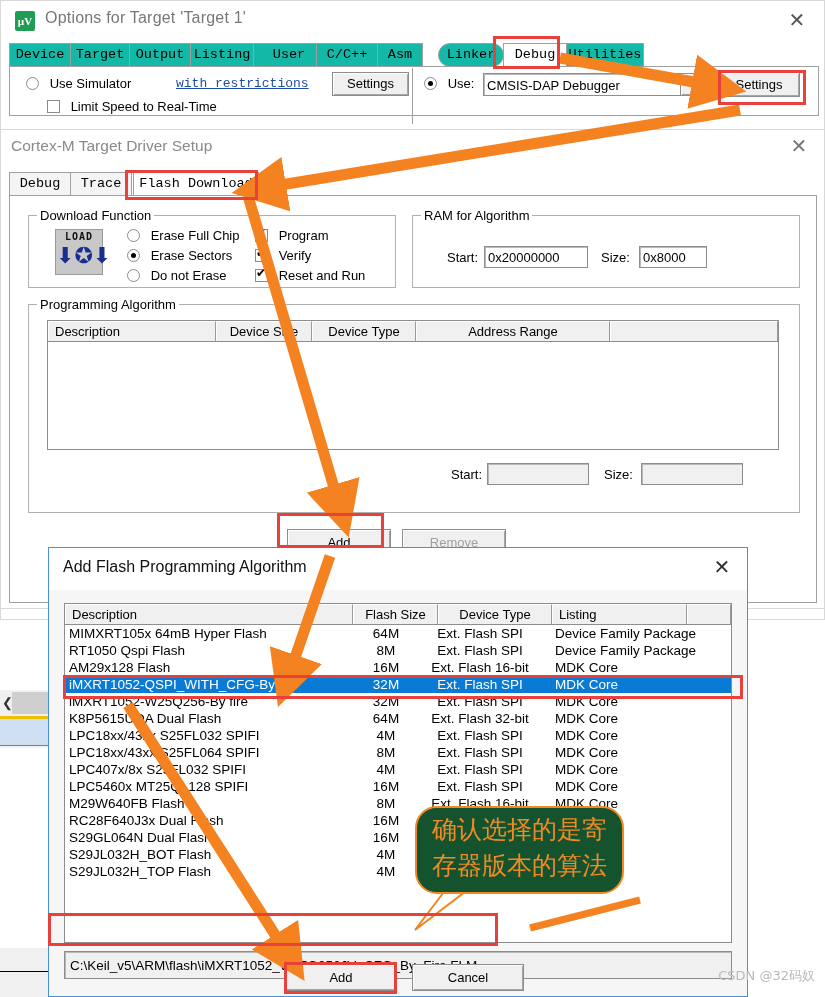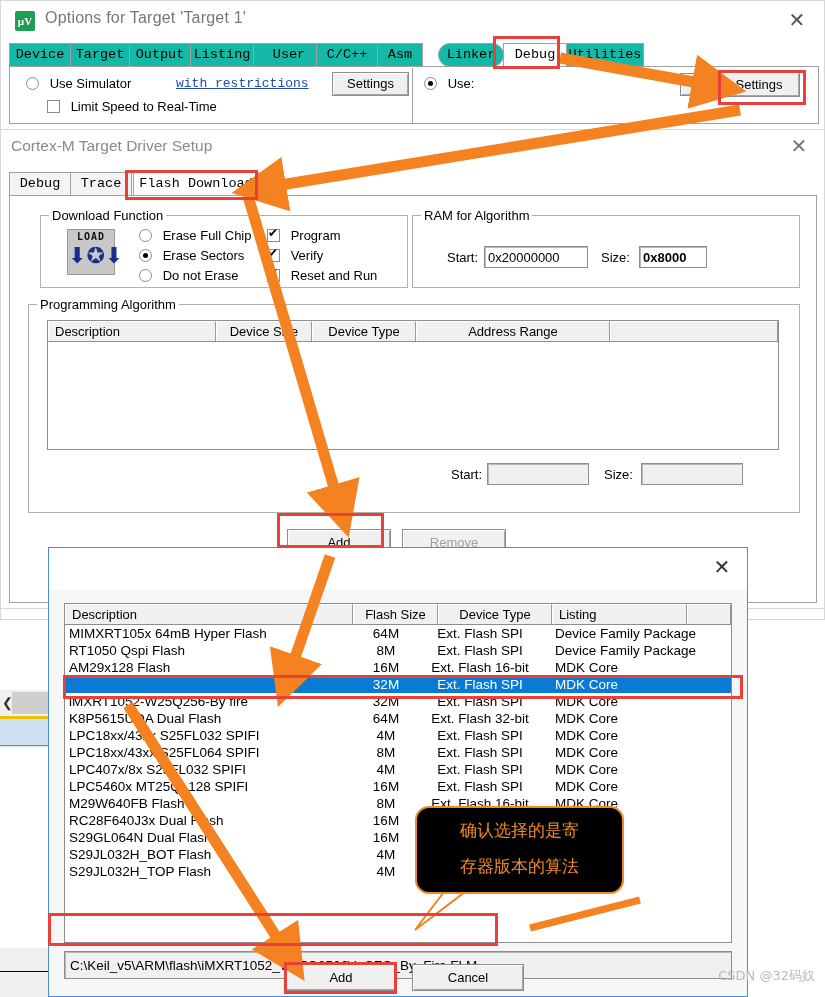--- a/index.html
+++ b/index.html
@@ -30,21 +30,21 @@
   #options-title .ttl{position:absolute;left:44px;top:8px;font-size:16px;color:#777;letter-spacing:.2px;}
   #options-title .x{position:absolute;right:14px;top:7px;width:26px;height:26px;color:#555;font-size:20px;text-align:center;line-height:24px;font-family:"DejaVu Sans",sans-serif;}
 
   
   #opt-tabs{position:absolute;left:8px;top:42px;width:810px;height:24px;font-family:"Liberation Mono","DejaVu Sans Mono",monospace;font-size:13.5px;}
   #opt-tabs .tab{position:absolute;top:0;height:24px;background:#14b8a6;border:1px solid #a0a0a0;box-sizing:border-box;
       line-height:22px;text-align:center;color:#000;}
   #opt-tabs .tab.active{background:#ffffff;border-bottom:1px solid #ffffff;}
 
   
-  #opt-body{position:absolute;left:8px;top:65px;width:810px;height:58px;border:1px solid #a0a0a0;box-sizing:border-box;background:#ffffff;}
+  #opt-body{position:absolute;left:8px;top:65px;width:810px;height:50px;border:1px solid #a0a0a0;box-sizing:border-box;background:#ffffff;}
   #opt-divider{position:absolute;left:410px;top:66px;width:1px;height:56px;background:#a0a0a0;}
 
   .radio{display:inline-block;width:13px;height:13px;border-radius:50%;border:1px solid #8b8b8b;background:#fff;box-sizing:border-box;vertical-align:-2px;position:relative;}
   .radio.on::after{content:"";position:absolute;left:3px;top:3px;width:5px;height:5px;border-radius:50%;background:#000;}
   .cbox{display:inline-block;width:13px;height:13px;border:1px solid #8b8b8b;background:#fff;box-sizing:border-box;vertical-align:-2px;position:relative;}
   .cbox.on::after{content:"\2714";position:absolute;left:0px;top:-4px;font-size:12px;color:#000;font-family:"DejaVu Sans",sans-serif;}
 
   .btn{background:#f0f0f0;border:1px solid #8d8d8d;box-sizing:border-box;text-align:center;color:#000;font-size:13px;
        box-shadow:inset 1px 1px 0 #fdfdfd, inset -1px -1px 0 #a6a6a6;}
   .btn.disabled{color:#a0a0a0;}
@@ -84,22 +84,22 @@
   .af-row.sel{background:#0a7bd4;color:#fff;}
   .af-c-desc{position:absolute;left:4px;}
   .af-c-size{position:absolute;left:292px;width:58px;text-align:center;}
   .af-c-type{position:absolute;left:360px;width:110px;text-align:center;}
   .af-c-orig{position:absolute;left:490px;}
 
   
   #overlay{position:absolute;left:0;top:0;width:825px;height:997px;pointer-events:none;}
   .redbox{position:absolute;border:3px solid #e8403a;box-sizing:border-box;}
 
-  .callout{position:absolute;left:415px;top:806px;width:205px;height:80px;border:2px solid #f08a25;border-radius:14px;
-     background:#000000;color:#f08a25;font-size:17px;line-height:36px;text-align:center;padding-top:4px;
+  .callout{position:absolute;left:415px;top:806px;width:205px;height:80px;border:2px solid #f08a25;border-radius:22px;
+     background:#14532d;color:#f08a25;font-size:25px;line-height:36px;text-align:center;padding-top:4px;
      font-family:"DejaVu Sans",sans-serif;}
   #csdn{position:absolute;right:10px;bottom:12px;color:#b9b9b9;font-size:13px;font-family:"DejaVu Sans",sans-serif;}
 </style>
 </head>
 <body>
 
 <div id="bg-ide">
   <div class="bg-tabrow"></div>
   <div class="bg-chev">❮</div>
   <div class="bg-tab"></div>
@@ -143,20 +143,23 @@
     <div class="btn" style="position:absolute;left:322px;top:5px;width:77px;height:24px;line-height:22px;">Settings</div>
     <div style="position:absolute;left:16px;top:32px;padding-left:21px;">
       <span class="cbox"></span>
       <span style="margin-left:7px;">Limit Speed to Real-Time</span>
     </div>
 
     <div style="position:absolute;left:414px;top:9px;">
       <span class="radio on"></span>
       <span style="margin-left:7px;">Use:</span>
     </div>
+    <div class="txtin" style="position:absolute;left:473px;top:6px;width:218px;height:23px;line-height:21px;">
+      <span>CMSIS-DAP Debugger</span>
+    </div>
     <div class="btn" style="position:absolute;left:670px;top:6px;width:22px;height:23px;line-height:21px;font-size:9px;">▼</div>
     <div class="btn" style="position:absolute;left:708px;top:5px;width:82px;height:25px;line-height:23px;">Settings</div>
   </div>
 
   <div class="btn" style="position:absolute;left:718px;top:574px;width:84px;height:27px;line-height:25px;font-family:'Liberation Mono','DejaVu Sans Mono',monospace;text-align:left;padding-left:6px;">elp</div>
   <div class="btn" style="position:absolute;left:718px;top:548px;width:84px;height:22px;"></div>
 </div>
 
 <div id="cortex-window">
 
@@ -166,21 +169,21 @@
   </div>
 
   <div id="cx-tabs">
     <div class="tab" style="left:0px;width:62px;">Debug</div>
     <div class="tab" style="left:61px;width:62px;">Trace</div>
     <div class="tab active" style="left:124px;width:126px;">Flash Download</div>
   </div>
 
   <div id="cx-panel">
 
-    <div class="groupbox" style="left:30px;top:19px;width:368px;height:73px;">
+    <div class="groupbox" style="left:18px;top:19px;width:368px;height:73px;">
       <span class="grouplabel">Download Function</span>
 
       <div style="position:absolute;left:26px;top:13px;width:46px;height:44px;background:#c8c8c8;border:1px solid #9a9a9a;
                   text-align:center;">
         <div style="font-size:10px;font-weight:bold;letter-spacing:1px;line-height:14px;color:#111;font-family:'DejaVu Sans Mono',monospace;">LOAD</div>
         <div style="font-size:22px;line-height:24px;color:#1b2d8f;">⬇✪⬇</div>
       </div>
 
       <div style="position:absolute;left:98px;top:12px;">
         <span class="radio"></span>
@@ -209,21 +212,21 @@
       </div>
     </div>
 
     <div class="groupbox" style="left:402px;top:19px;width:388px;height:73px;">
       <span class="grouplabel">RAM for Algorithm</span>
       <span style="position:absolute;left:34px;top:34px;">Start:</span>
       <div class="txtin" style="position:absolute;left:71px;top:30px;width:104px;height:22px;line-height:20px;">
         <span>0x20000000</span>
       </div>
       <span style="position:absolute;left:188px;top:34px;">Size:</span>
-      <div class="txtin" style="position:absolute;left:226px;top:30px;width:68px;height:22px;line-height:20px;font-weight:bold;">
+      <div class="txtin" style="position:absolute;left:226px;top:30px;width:68px;height:22px;line-height:20px;">
         <span>0x8000</span>
       </div>
     </div>
 
     <div class="groupbox" style="left:18px;top:108px;width:772px;height:209px;">
       <span class="grouplabel">Programming Algorithm</span>
 
       <div style="position:absolute;left:18px;top:15px;width:732px;height:130px;background:#fff;border:1px solid #8d8d8d;box-sizing:border-box;">
         <div class="lv-head" style="width:730px;">
           <div class="lv-col" style="left:0px;width:168px;padding-left:6px;">Description</div>
@@ -245,20 +248,21 @@
     </div>
 
     <div class="btn" style="position:absolute;left:277px;top:333px;width:104px;height:27px;line-height:25px;">Add</div>
     <div class="btn disabled" style="position:absolute;left:392px;top:333px;width:104px;height:27px;line-height:25px;">Remove</div>
   </div>
 </div>
 
 <div id="addflash">
 
   <div id="af-title">
+    <div class="ttl">Add Flash Programming Algorithm</div>
     <div class="x">✕</div>
   </div>
 
   <div id="af-list">
     <div class="lv-head" style="width:666px;">
       <div class="lv-col" style="left:0px;width:288px;padding-left:6px;">Description</div>
       <div class="lv-col" style="left:288px;width:85px;text-align:center;">Flash Size</div>
       <div class="lv-col" style="left:373px;width:114px;text-align:center;">Device Type</div>
       <div class="lv-col" style="left:487px;width:135px;padding-left:6px;">Listing</div>
       <div class="lv-col" style="left:622px;width:44px;"></div>
@@ -278,20 +282,21 @@
           <span class="af-c-type">Ext. Flash SPI</span>
           <span class="af-c-orig">Device Family Package</span>
         </div>
         <div class="af-row">
           <span class="af-c-desc">AM29x128 Flash</span>
           <span class="af-c-size">16M</span>
           <span class="af-c-type">Ext. Flash 16-bit</span>
           <span class="af-c-orig">MDK Core</span>
         </div>
         <div class="af-row sel">
+          <span class="af-c-desc">iMXRT1052-QSPI_WITH_CFG-By fire</span>
           <span class="af-c-size">32M</span>
           <span class="af-c-type">Ext. Flash SPI</span>
           <span class="af-c-orig">MDK Core</span>
         </div>
         <div class="af-row">
           <span class="af-c-desc">iMXRT1052-W25Q256-By fire</span>
           <span class="af-c-size">32M</span>
           <span class="af-c-type">Ext. Flash SPI</span>
           <span class="af-c-orig">MDK Core</span>
         </div>

